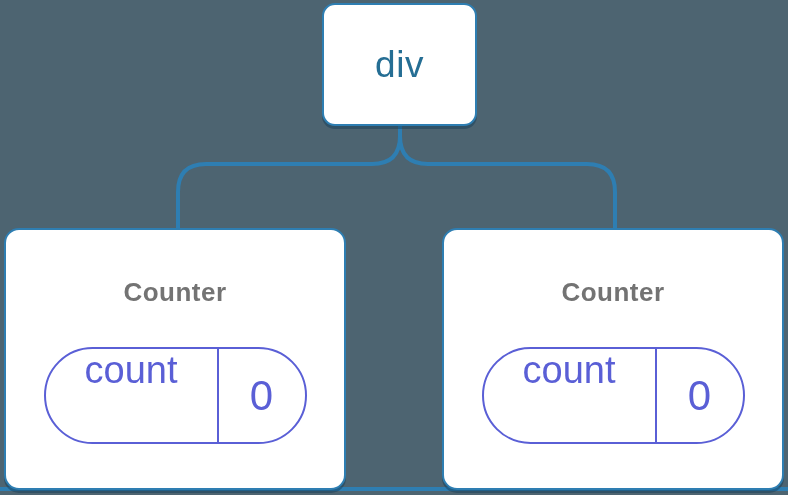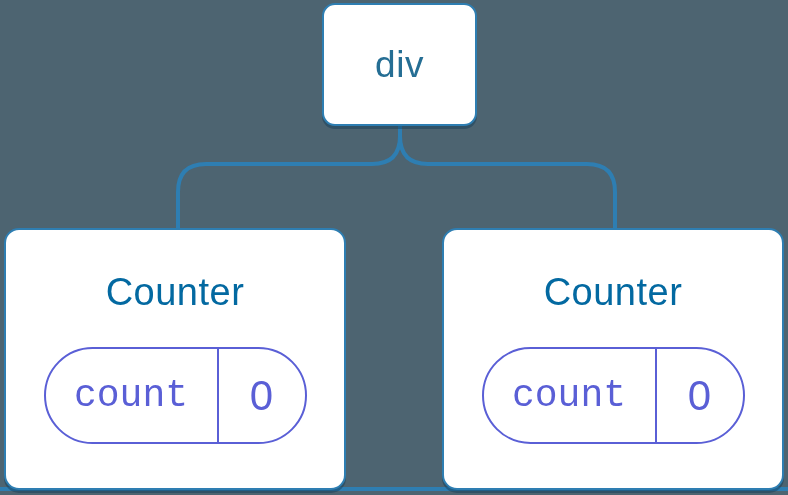--- a/index.html
+++ b/index.html
@@ -64,44 +64,43 @@
     box-shadow: 0 3px 0 rgba(16, 58, 86, 0.45);
     display: flex;
     flex-direction: column;
     align-items: center;
     padding-top: 40px;
     z-index: 2;
   }
   .card.left  { left: 4px; }
   .card.right { left: 442px; }
   .card-title {
-    color: #0369a1;
-    font-size: 38px;
-    font-weight: 400;
+    color: #737373;
+    font-size: 26px;
+    font-weight: 700;
     line-height: 44px;
     letter-spacing: 0.5px;
   }
   .pill {
     margin-top: 33px;
     width: 263px;
     height: 97px;
     box-sizing: border-box;
     border: 2px solid #5A5FD6;
     border-radius: 48.5px;
     display: flex;
     align-items: stretch;
     background: #FFFFFF;
   }
   .pill-key-cell {
     flex: 0 0 171px;
     border-right: 2px solid #5A5FD6;
     display: flex;
-    align-items: center;
+    align-items: flex-start;
     justify-content: center;
-    font-family: Liberation Mono, monospace;
   }
   .pill-val-cell {
     flex: 1 1 auto;
     display: flex;
     align-items: center;
     justify-content: center;
   }
   .pill-key {
     color: #5A5FD6;
     font-size: 38px;

